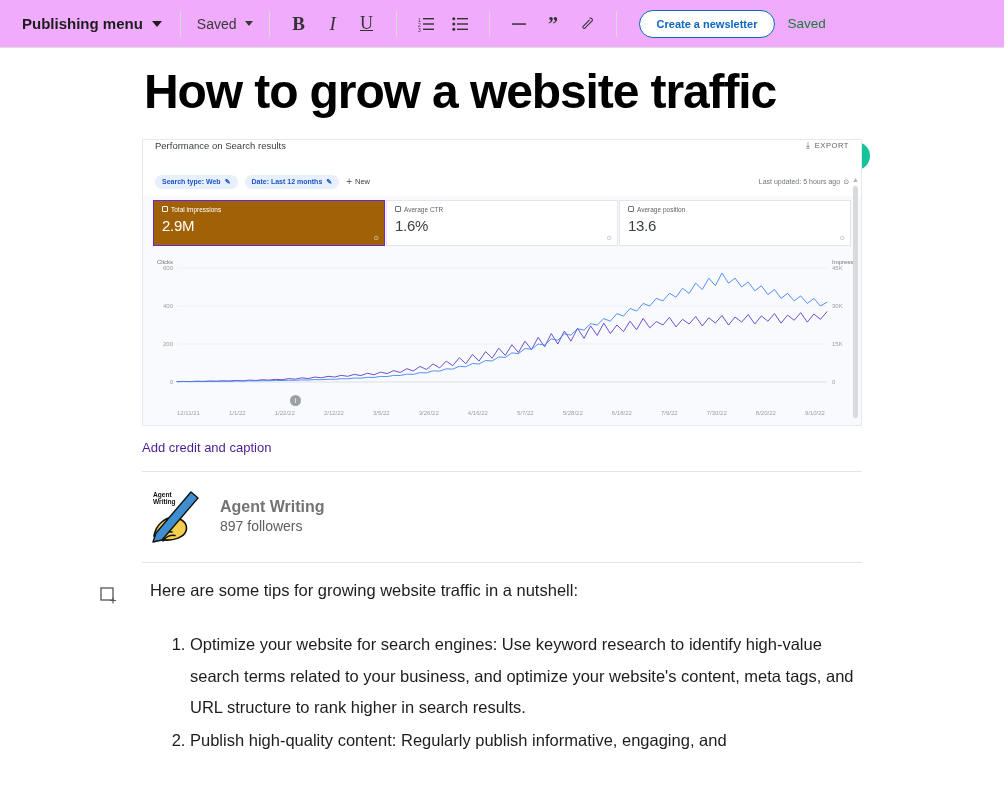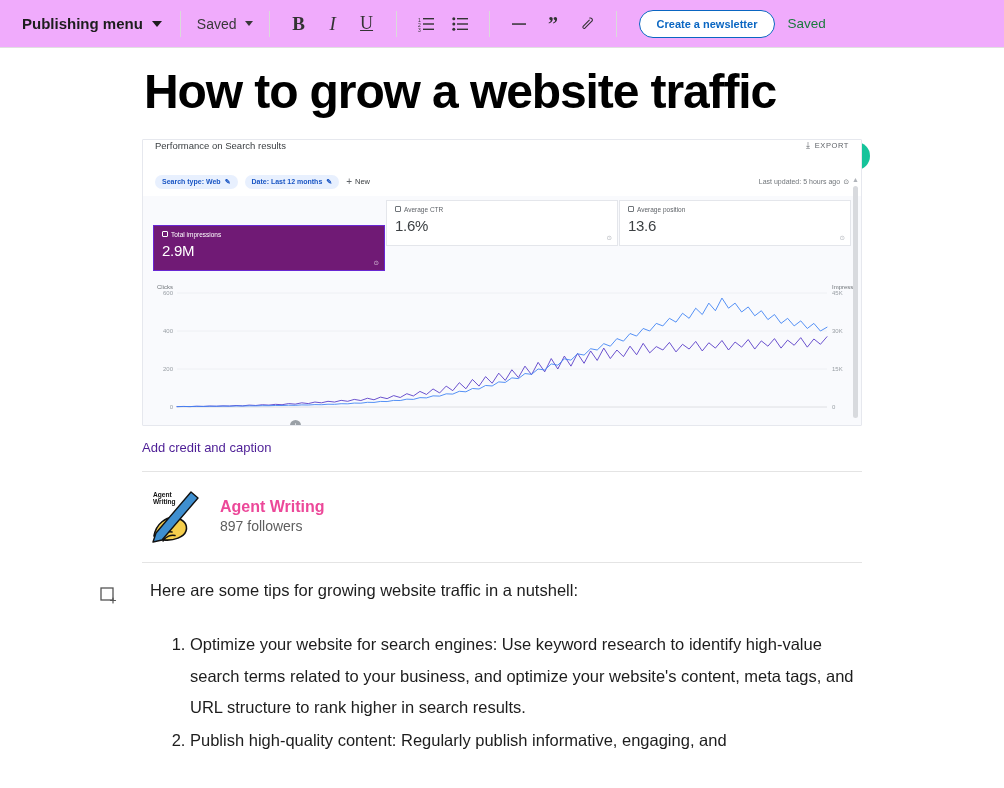--- a/index.html
+++ b/index.html
@@ -93,21 +93,21 @@
   .last-upd{
     position:absolute;right:12px;font-size:7px;color:#70757a;
     display:flex;align-items:center;gap:3px;
   }
   .metrics { display:flex; padding:4px 10px 0 10px; gap:1px; }
   .metric {
     flex:1; height:46px; background:#fff; border:1px solid #e4e6eb;
     padding:5px 8px 0 8px; position:relative;
   }
   .metric.m1{background:#3b6ef5;border-color:#3b6ef5;}
-  .metric.m2{background:#701a75;border-color:#6927d3;margin-top:25px;}
+  .metric.m2{background:#a16207;border-color:#6927d3;}
   .m-label{font-size:6.5px;display:flex;align-items:center;gap:3px;color:#5f6368;}
   .metric.m1 .m-label,.metric.m2 .m-label{color:#fff;}
   .m-box{width:6px;height:6px;border:1px solid #70757a;border-radius:1px;display:inline-block;}
   .metric.m1 .m-box,.metric.m2 .m-box{border-color:#fff;background:transparent;}
   .m-val{font-size:15px;color:#3c4043;margin-top:4px;letter-spacing:-0.3px;}
   .metric.m1 .m-val,.metric.m2 .m-val{color:#fff;}
   .m-q{position:absolute;right:5px;bottom:3px;font-size:6.5px;color:#b0b4ba;}
   .metric.m1 .m-q,.metric.m2 .m-q{color:rgba(255,255,255,.7);}
 
   .chartwrap{position:relative;height:160px;margin:8px 6px 0 6px;}
@@ -131,21 +131,21 @@
 
   .caption{
     text-align:left;font-size:13px;color:#4c1d95;
     padding:14px 0 16px 0;
   }
 
   
   .divider{height:1px;background:#e4e4e4;}
   .author{display:flex;align-items:center;gap:14px;padding:16px 0 18px 8px;}
   .avatar{width:56px;height:56px;position:relative;flex:none;}
-  .author-name{font-size:16px;font-weight:700;color:#ec4899;line-height:1.35;}
+  .author-name{font-size:16px;font-weight:700;color:#737373;line-height:1.35;}
   .author-followers{font-size:14px;color:#5e5e5e;line-height:1.35;}
 
   
   .article{position:relative;padding-left:8px;}
   .add-block-icon{
     position:absolute;left:-42px;top:8px;width:18px;height:18px;cursor:pointer;
   }
   .para{font-size:16.5px;color:#1d1d1d;line-height:1.45;}
   .olist{margin:26px 0 0 0;padding-left:40px;}
   .olist li{font-size:16.5px;color:#1d1d1d;line-height:1.9;margin-bottom:2px;}

